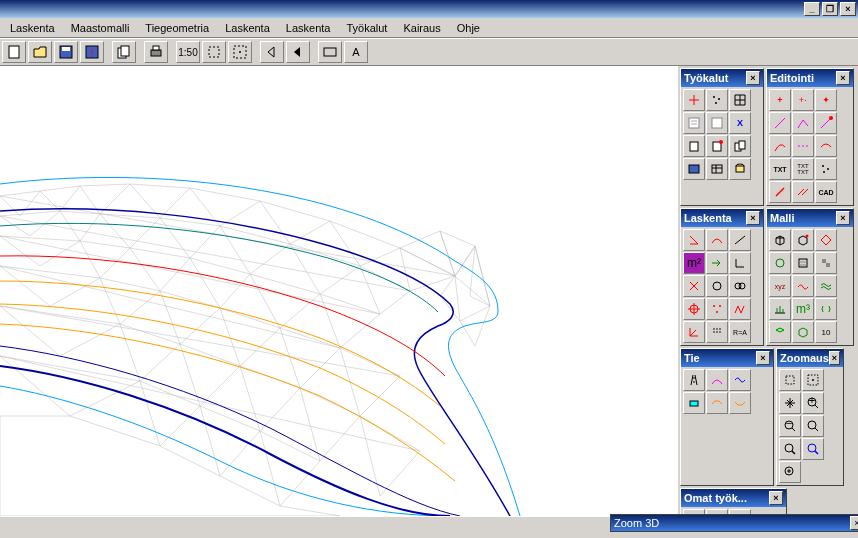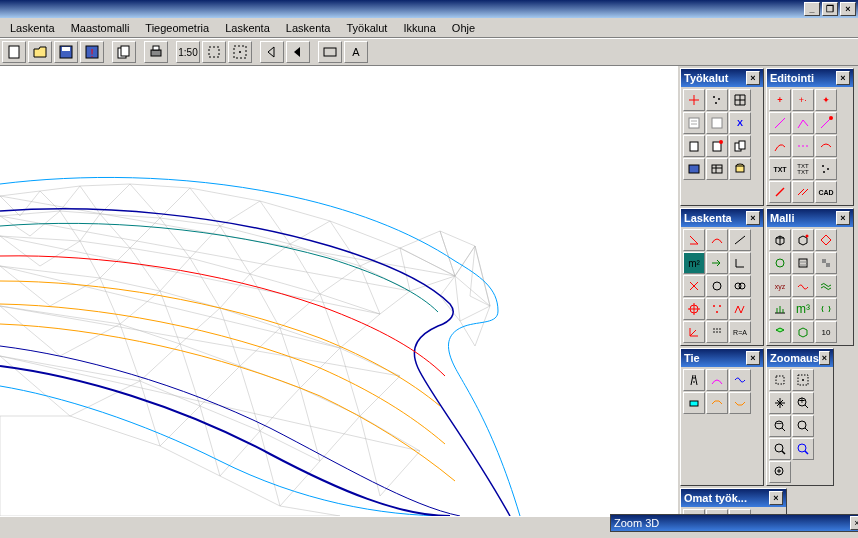--- a/index.html
+++ b/index.html
@@ -17,21 +17,21 @@
 .panel{background:#d6d3ce;border:1px solid;border-color:#fff #404040 #404040 #fff}
 .phead{height:18px;background:linear-gradient(#0a246a,#3c7cde);color:#fff;font-weight:bold;display:flex;align-items:center;justify-content:space-between;padding:0 3px}
 .pclose{width:14px;height:14px;background:#d6d3ce;border:1px solid;border-color:#fff #404040 #404040 #fff;color:#000;font-size:9px;display:flex;align-items:center;justify-content:center;cursor:pointer}
 .pbody{display:flex;flex-wrap:wrap;padding:2px;gap:1px}
 .pbtn{width:22px;height:22px;border:1px solid;border-color:#fff #808080 #808080 #fff;background:#d6d3ce;display:flex;align-items:center;justify-content:center;cursor:pointer;font-size:9px}
 .pbtn svg{width:14px;height:14px}
 .p-tyokalut{width:84px}
 .p-editointi{width:88px}
 .p-laskenta{width:84px}
 .p-malli{width:88px}
-.p-tie{width:84px}
+.p-tie{width:94px}
 .p-zoomaus{width:68px}
 .p-omat{width:107px}
 .statusbar{position:absolute;left:0;right:0;bottom:0;height:22px;background:#d6d3ce;border-top:1px solid #fff}
 .status-panel{position:absolute;left:610px;bottom:6px;width:258px;height:18px;background:linear-gradient(#0a246a,#3c7cde);color:#fff;display:flex;align-items:center;justify-content:space-between;padding:0 3px;border:1px solid #404040}
 </style>
 </head>
 <body>
 
 <div class="titlebar">
   <div class="winbtn">_</div>
@@ -39,21 +39,21 @@
   <div class="winbtn">×</div>
 </div>
 
 <div class="menubar">
   <div class="menuitem">Laskenta</div>
   <div class="menuitem">Maastomalli</div>
   <div class="menuitem">Tiegeometria</div>
   <div class="menuitem">Laskenta</div>
   <div class="menuitem">Laskenta</div>
   <div class="menuitem">Työkalut</div>
-  <div class="menuitem">Ikkuna</div>
+  <div class="menuitem">Kairaus</div>
   <div class="menuitem">Ohje</div>
 </div>
 
 <div class="toolbar">
   <div class="tbbtn">
       <svg viewBox="0 0 16 16">
         <rect x="3" y="2" width="10" height="12" fill="#fff" stroke="#000"></rect>
       </svg>
     </div>
   <div class="tbbtn">
@@ -316,21 +316,21 @@
       <div class="pbtn">
           <svg viewBox="0 0 14 14">
             <path d="M2 10 Q7 2 12 10" stroke="red" fill="none"></path>
           </svg>
         </div>
       <div class="pbtn">
           <svg viewBox="0 0 14 14">
             <line x1="2" y1="11" x2="12" y2="3" stroke="#000"></line>
           </svg>
         </div>
-      <div class="pbtn" style="background:#0f766e;font-size:10px">m²</div>
+      <div class="pbtn" style="background:#a21caf;font-size:12px">m²</div>
       <div class="pbtn">
           <svg viewBox="0 0 14 14">
             <path d="M2 7 L10 7 M7 4 L10 7 L7 10" stroke="green" fill="none"></path>
           </svg>
         </div>
       <div class="pbtn">
           <svg viewBox="0 0 14 14">
             <path d="M3 3 L3 11 L11 11" stroke="#000" fill="none"></path>
           </svg>
         </div>

